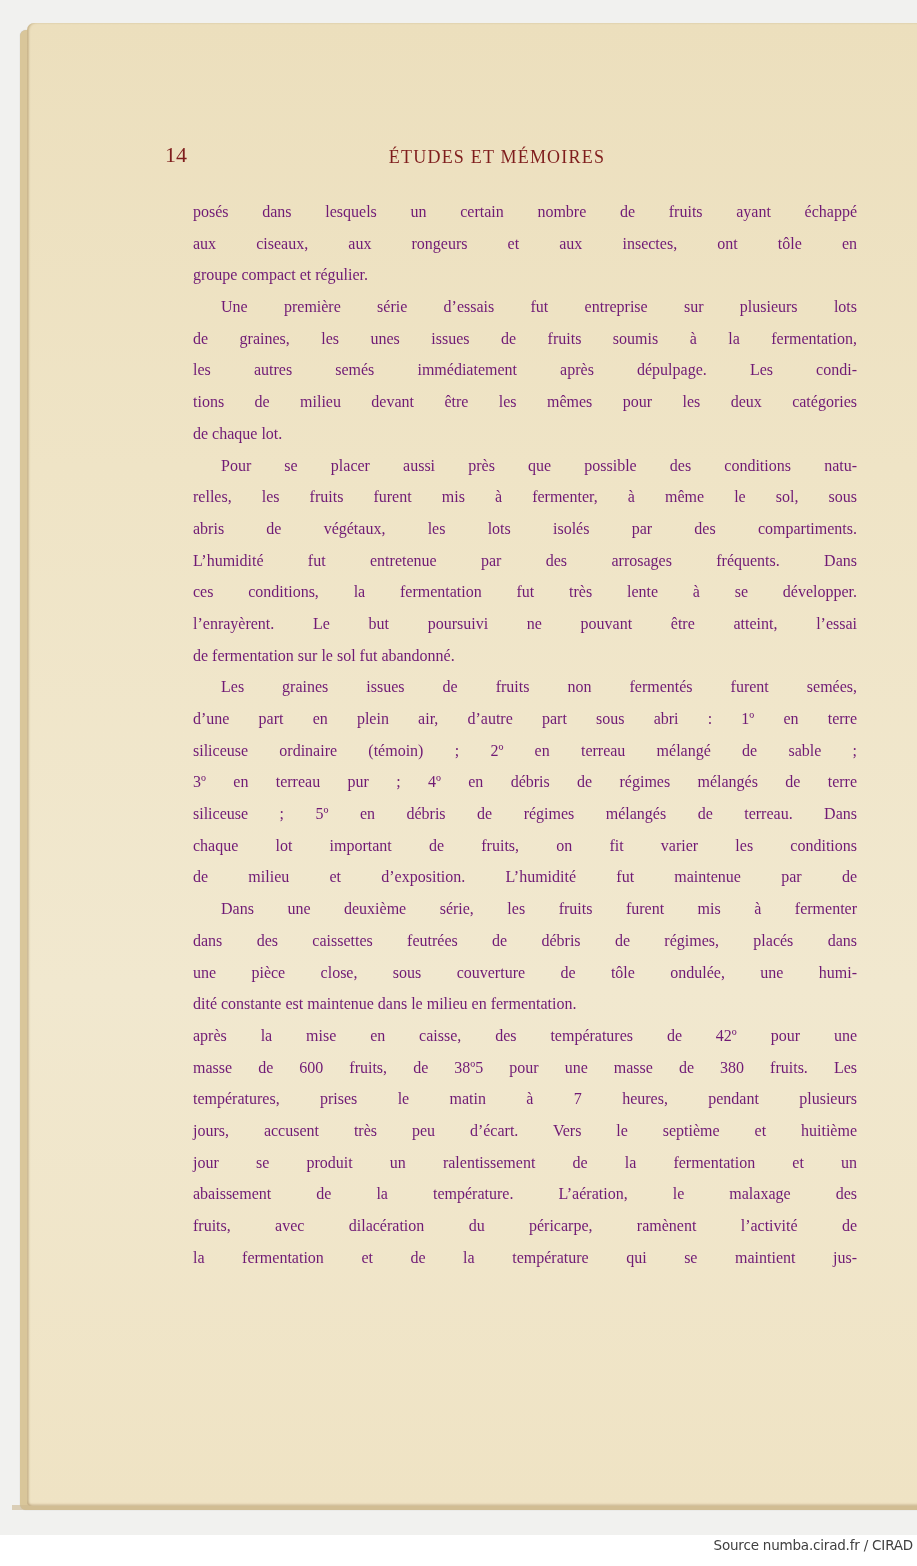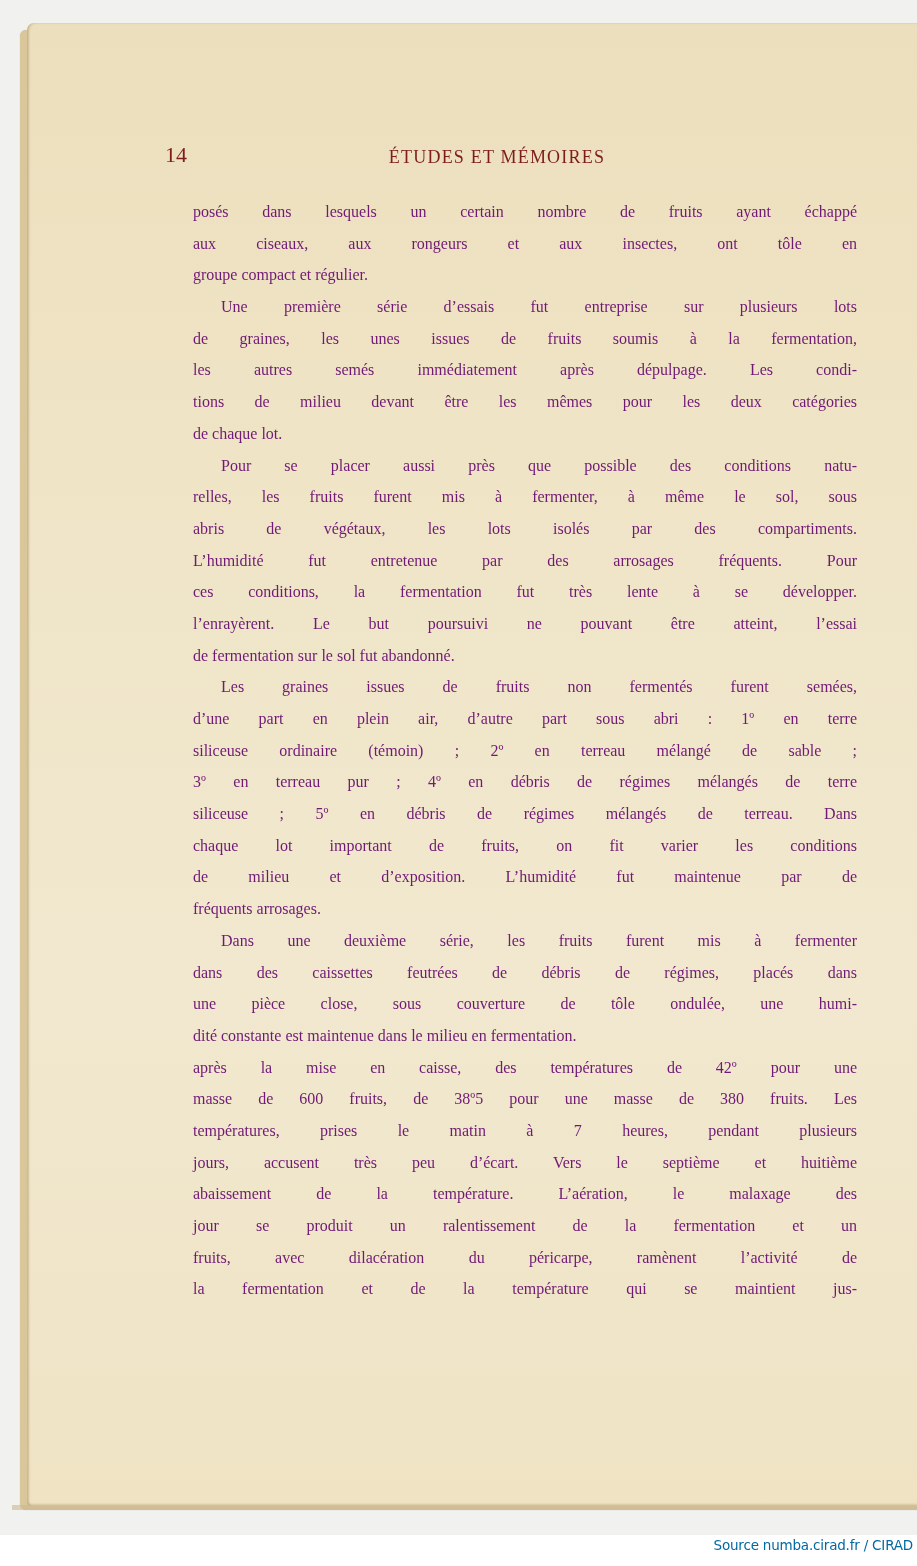--- a/index.html
+++ b/index.html
@@ -89,21 +89,21 @@
       text-align-last: left;
     }
     .paragraph .line.indent {
       padding-left: 28px;
     }
     .source-caption {
       position: absolute;
       right: 4px; top: 1537px;
       font-family: "DejaVu Sans", sans-serif;
       font-size: 13.5px;
-      color: #0369a1;
+      color: #404040;
       letter-spacing: -0.2px;
     }
     .footer-band {
       position: absolute;
       left: 0; top: 1535px;
       width: 917px; height: 31px;
       background: #ffffff;
     }
   </style>
 </head>
@@ -130,47 +130,46 @@
       <span class="line indent">Une première série d’essais fut entreprise sur plusieurs lots</span>
       <span class="line">de graines, les unes issues de fruits soumis à la fermentation,</span>
       <span class="line">les autres semés immédiatement après dépulpage. Les condi-</span>
       <span class="line">tions de milieu devant être les mêmes pour les deux catégories</span>
       <span class="line last">de chaque lot.</span>
     </p>
     <p class="paragraph">
       <span class="line indent">Pour se placer aussi près que possible des conditions natu-</span>
       <span class="line">relles, les fruits furent mis à fermenter, à même le sol, sous</span>
       <span class="line">abris de végétaux, les lots isolés par des compartiments.</span>
-      <span class="line">L’humidité fut entretenue par des arrosages fréquents. Pour</span>
+      <span class="line">L’humidité fut entretenue par des arrosages fréquents. Dans</span>
       <span class="line">ces conditions, la fermentation fut très lente à se développer.</span>
       <span class="line">l’enrayèrent. Le but poursuivi ne pouvant être atteint, l’essai</span>
       <span class="line last">de fermentation sur le sol fut abandonné.</span>
     </p>
     <p class="paragraph">
       <span class="line indent">Les graines issues de fruits non fermentés furent semées,</span>
       <span class="line">d’une part en plein air, d’autre part sous abri : 1º en terre</span>
       <span class="line">siliceuse ordinaire (témoin) ; 2º en terreau mélangé de sable ;</span>
       <span class="line">3º en terreau pur ; 4º en débris de régimes mélangés de terre</span>
       <span class="line">siliceuse ; 5º en débris de régimes mélangés de terreau. Dans</span>
       <span class="line">chaque lot important de fruits, on fit varier les conditions</span>
       <span class="line">de milieu et d’exposition. L’humidité fut maintenue par de</span>
-      <span class="line last">fréquents arrosages.</span>
     </p>
     <p class="paragraph">
       <span class="line indent">Dans une deuxième série, les fruits furent mis à fermenter</span>
       <span class="line">dans des caissettes feutrées de débris de régimes, placés dans</span>
       <span class="line">une pièce close, sous couverture de tôle ondulée, une humi-</span>
       <span class="line last">dité constante est maintenue dans le milieu en fermentation.</span>
     </p>
     <p class="paragraph">
       <span class="line">après la mise en caisse, des températures de 42º pour une</span>
       <span class="line">masse de 600 fruits, de 38º5 pour une masse de 380 fruits. Les</span>
       <span class="line">températures, prises le matin à 7 heures, pendant plusieurs</span>
       <span class="line">jours, accusent très peu d’écart. Vers le septième et huitième</span>
+      <span class="line">jour se produit un ralentissement de la fermentation et un</span>
       <span class="line">abaissement de la température. L’aération, le malaxage des</span>
-      <span class="line">jour se produit un ralentissement de la fermentation et un</span>
       <span class="line">fruits, avec dilacération du péricarpe, ramènent l’activité de</span>
       <span class="line">la fermentation et de la température qui se maintient jus-</span>
     </p>
   </div>
 
 <div class="footer-band"></div>
 <div class="source-caption">Source numba.cirad.fr / CIRAD</div>
 
 </body></html>

